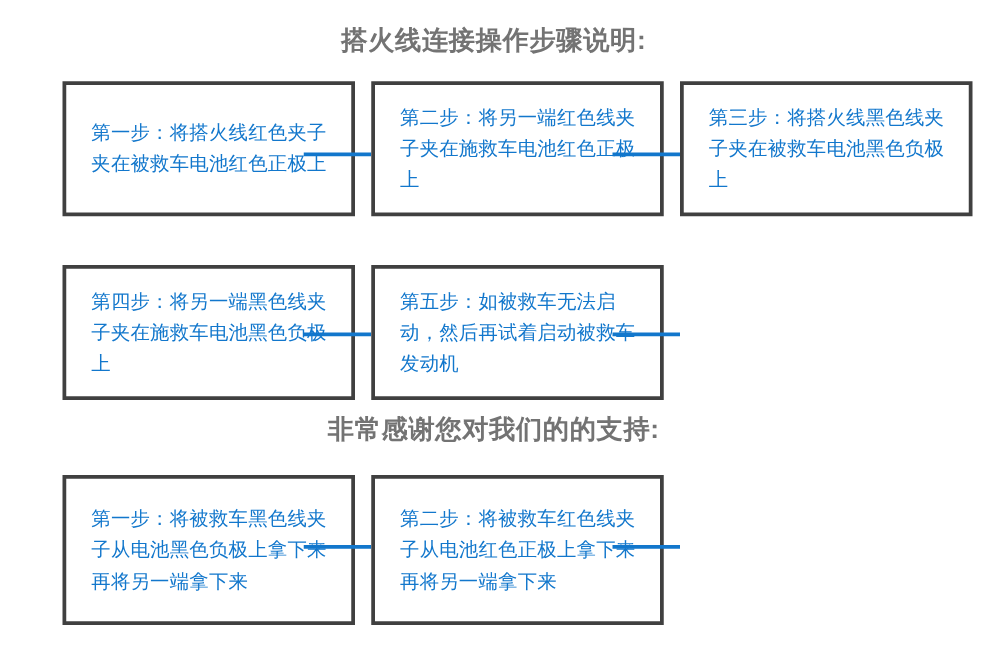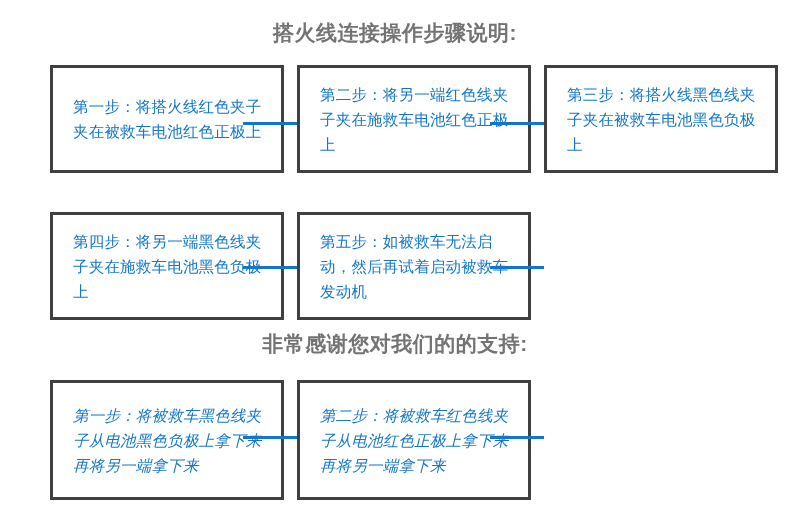--- a/index.html
+++ b/index.html
@@ -40,21 +40,21 @@
   #title-detach  { top: 333px; }
 
   
   .flow-row {
     position: absolute;
     left: 50px;
     width: 690px;
   }
   #row-1 { top: 65px;  height: 108px; }
   #row-2 { top: 212px; height: 108px; }
-  #row-3 { top: 380px; height: 120px; font-style: italic; }
+  #row-3 { top: 380px; height: 120px; }
 
   .flow-box {
     position: absolute;
     box-sizing: border-box;
     border: 3px solid #404040;
     background: #ffffff;
     width: 234px;
     height: 100%;
     display: flex;
     align-items: center;

